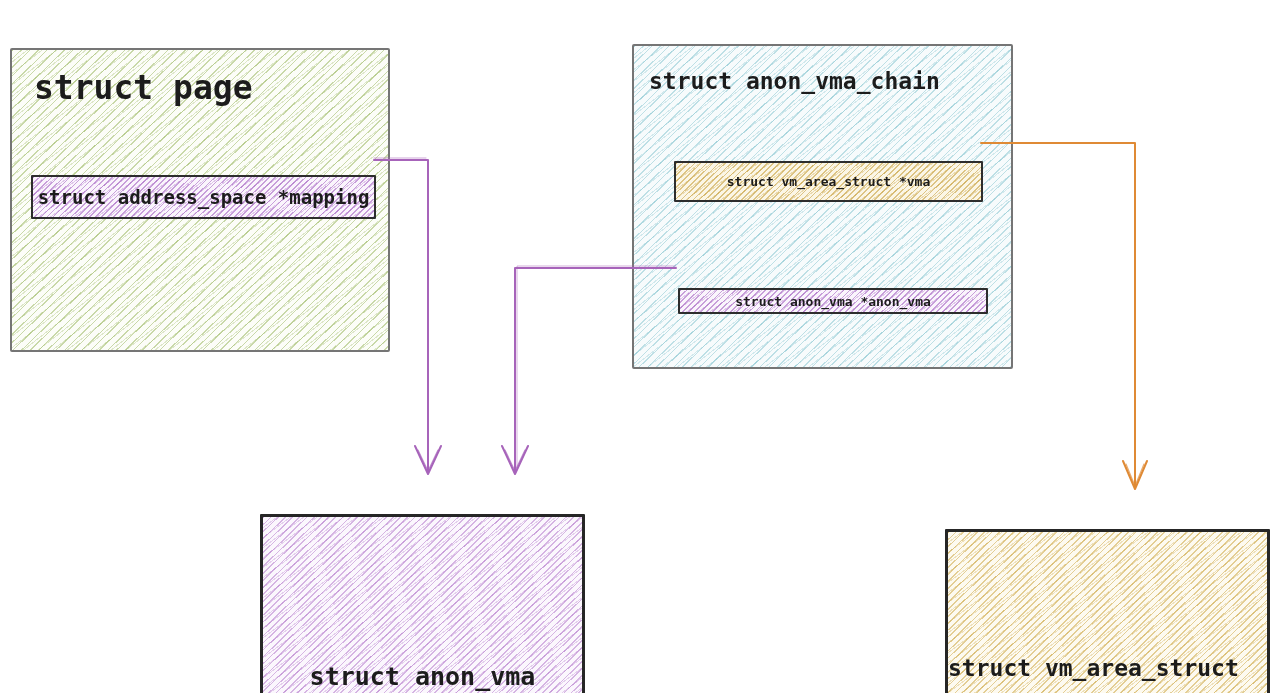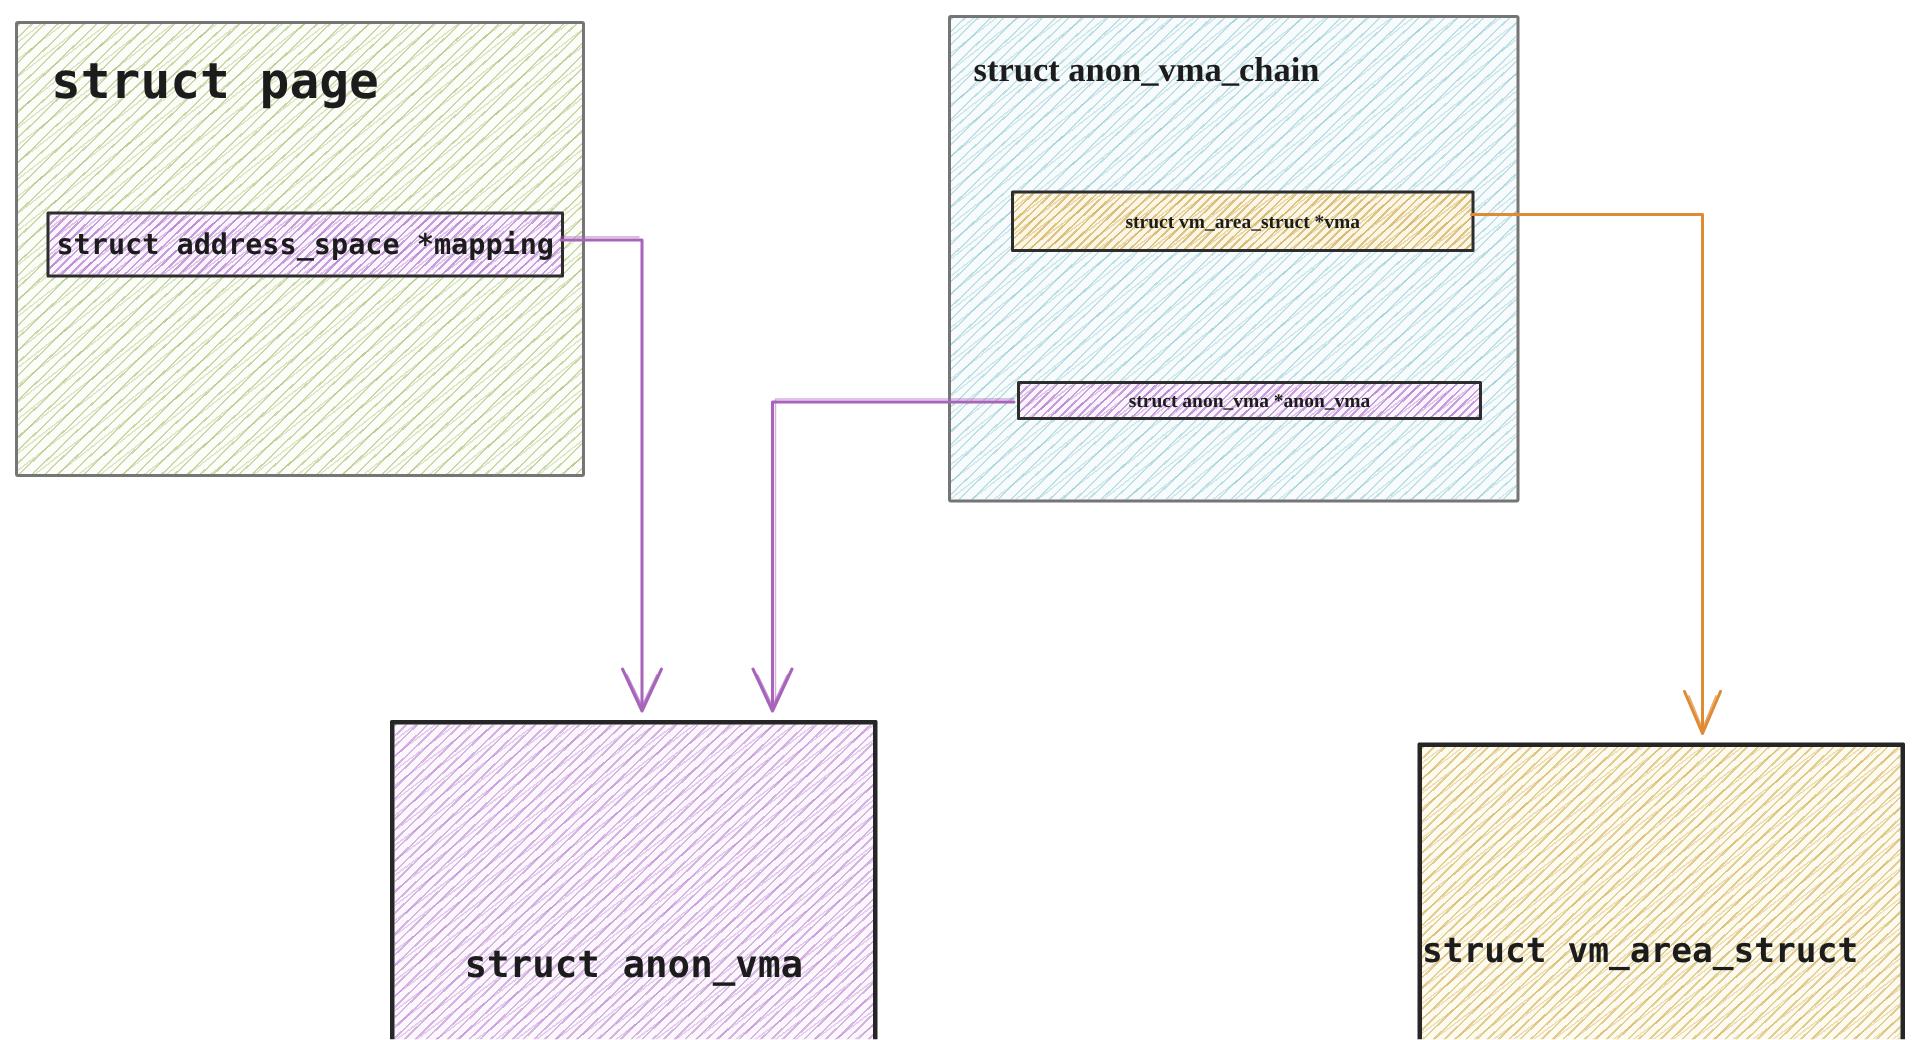--- a/index.html
+++ b/index.html
@@ -3,34 +3,33 @@
 <meta charset="utf-8">
 <style>
   html,body{margin:0;padding:0;background:#ffffff;}
   *{box-sizing:border-box;}
   #canvas{
     position:relative;width:1280px;height:693px;overflow:hidden;
     background:#ffffff;
     font-family:"DejaVu Sans Mono","Liberation Mono",monospace;
     color:#1c1c1c;
   }
-  .box{position:absolute;}
+  .box{position:absolute;margin-top:34px;}
   
   .hatch-green{
     background-color:#fcfdf8;
     background-image:
       repeating-linear-gradient(136deg, rgba(150,180,90,.50) 0 1px, transparent 1px 6px),
       repeating-linear-gradient(142deg, rgba(150,180,90,.30) 0 1px, transparent 1px 9px);
   }
   .hatch-cyan{
     background-color:#f7fbfc;
     background-image:
       repeating-linear-gradient(136deg, rgba(110,185,198,.42) 0 1px, transparent 1px 6px),
       repeating-linear-gradient(142deg, rgba(110,185,198,.28) 0 1px, transparent 1px 9px);
-    font-family: Liberation Serif, serif;
   }
   .hatch-purple{
     background-color:#fbf7fd;
     background-image:
       repeating-linear-gradient(136deg, rgba(168,100,195,.45) 0 1.2px, transparent 1.2px 5px),
       repeating-linear-gradient(143deg, rgba(168,100,195,.28) 0 1px, transparent 1px 8px);
   }
   .hatch-purple-dense{
     background-color:#faf5fc;
     background-image:

